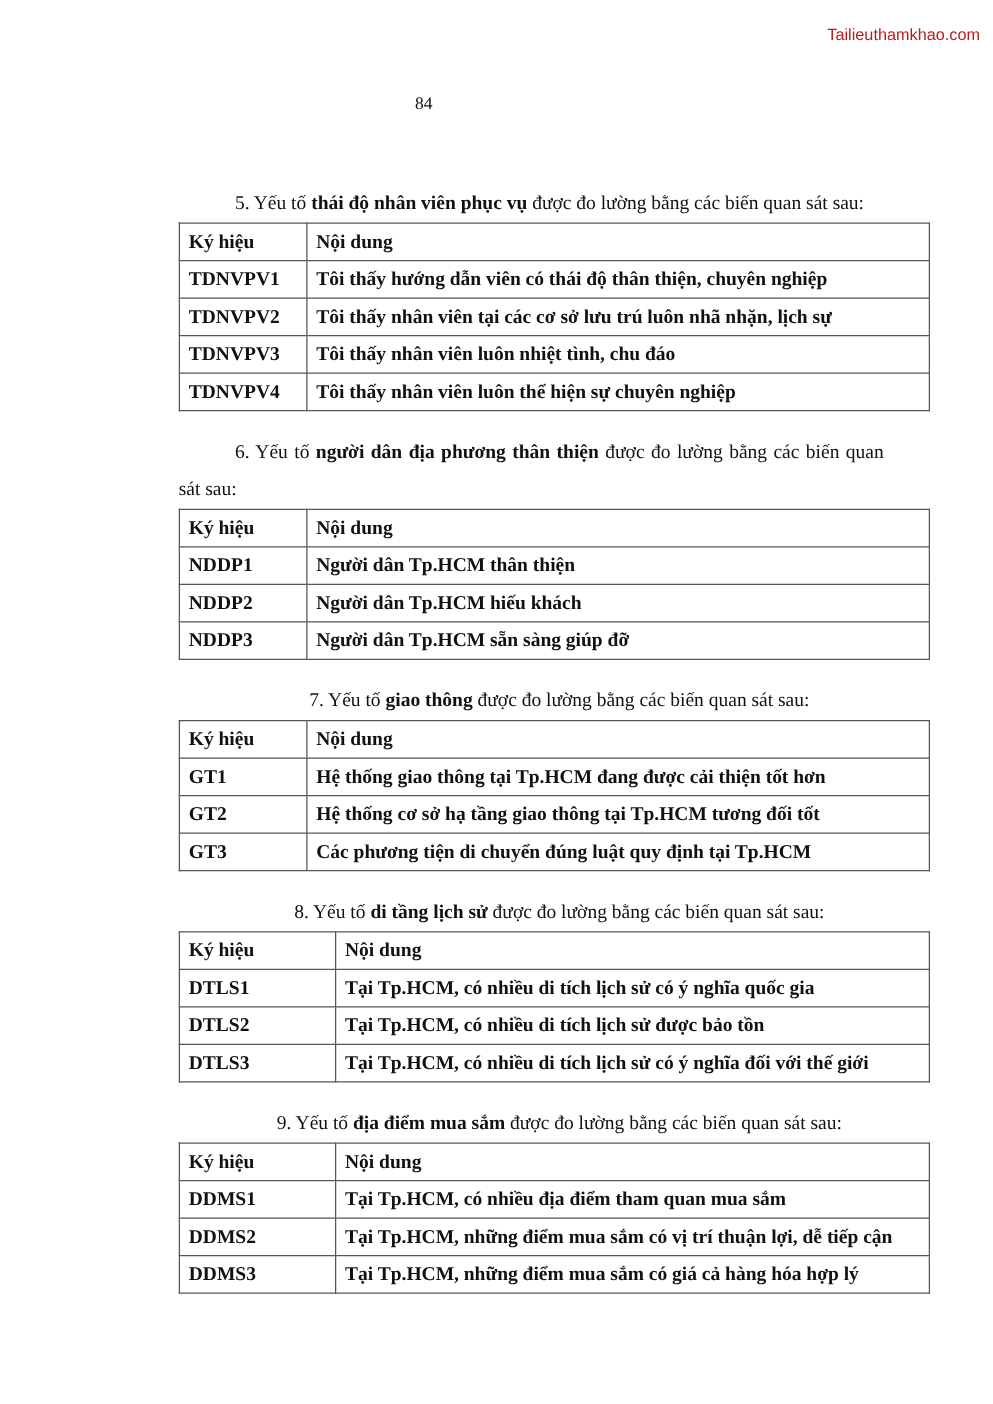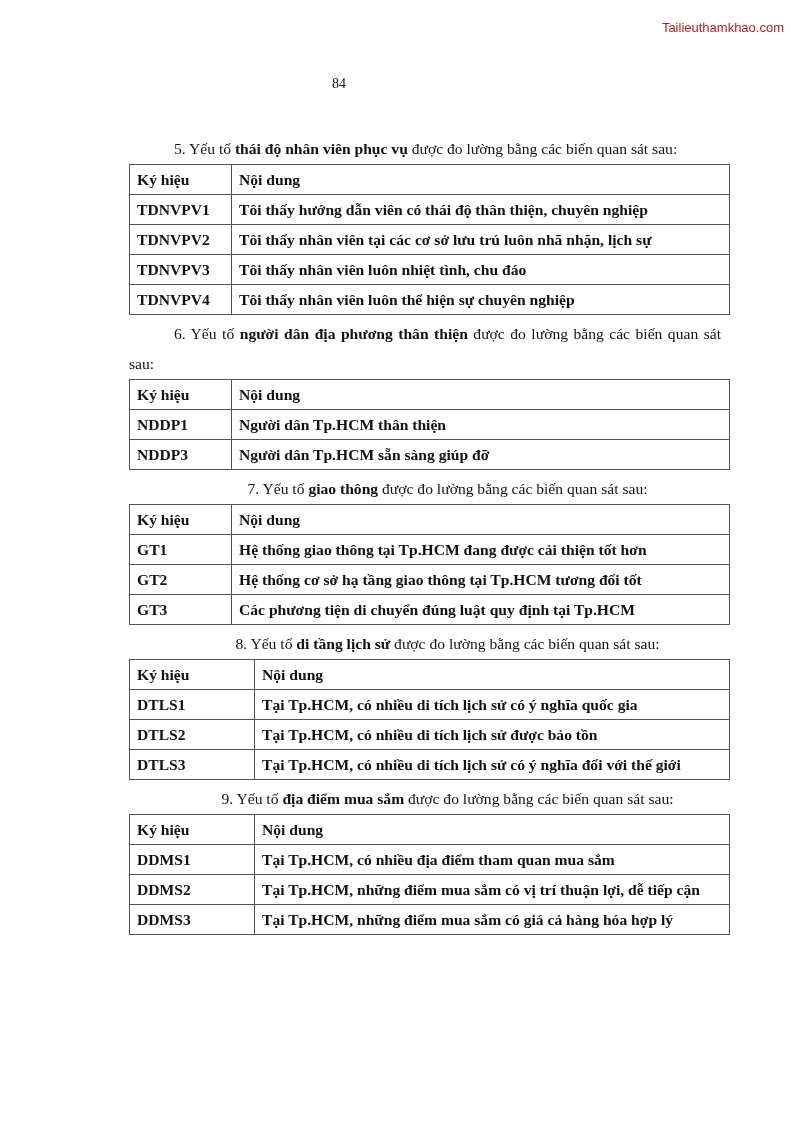--- a/index.html
+++ b/index.html
@@ -25,21 +25,21 @@
   table {
     border-collapse: collapse; width: 601px; font-size: 15.6px; margin: 0;
   }
   td, th {
     border: 1px solid #555; height: 29px; padding: 0 7px; vertical-align: middle;
     text-align: left; font-weight: bold;
   }
   th { font-weight: bold; }
   .t-a td:first-child, .t-a th:first-child { width: 87px; }
   .t-b td:first-child, .t-b th:first-child { width: 110px; }
-  .sec { margin: 4px; }
+  .sec { margin: 18px; }
 </style>
 </head>
 <body>
 
 <div class="watermark">Tailieuthamkhao.com</div>
 <div class="page-num">84</div>
 
 <div class="content">
 
   <div class="sec">
@@ -74,20 +74,24 @@
     <p class="para"><span>6. Yếu tố </span><b>người dân địa phương thân thiện</b><span> được đo lường bằng các biến quan sát sau:</span></p>
     <table class="t-a">
       <tbody>
           <tr>
             <th>Ký hiệu</th>
             <th>Nội dung</th>
           </tr>
       <tr>
             <td>NDDP1</td>
             <td>Người dân Tp.HCM thân thiện</td>
+          </tr>
+      <tr>
+            <td>NDDP2</td>
+            <td>Người dân Tp.HCM hiếu khách</td>
           </tr>
       <tr>
             <td>NDDP3</td>
             <td>Người dân Tp.HCM sẵn sàng giúp đỡ</td>
           </tr>
     </tbody>
       </table>
   </div>
 
   <div class="sec">

